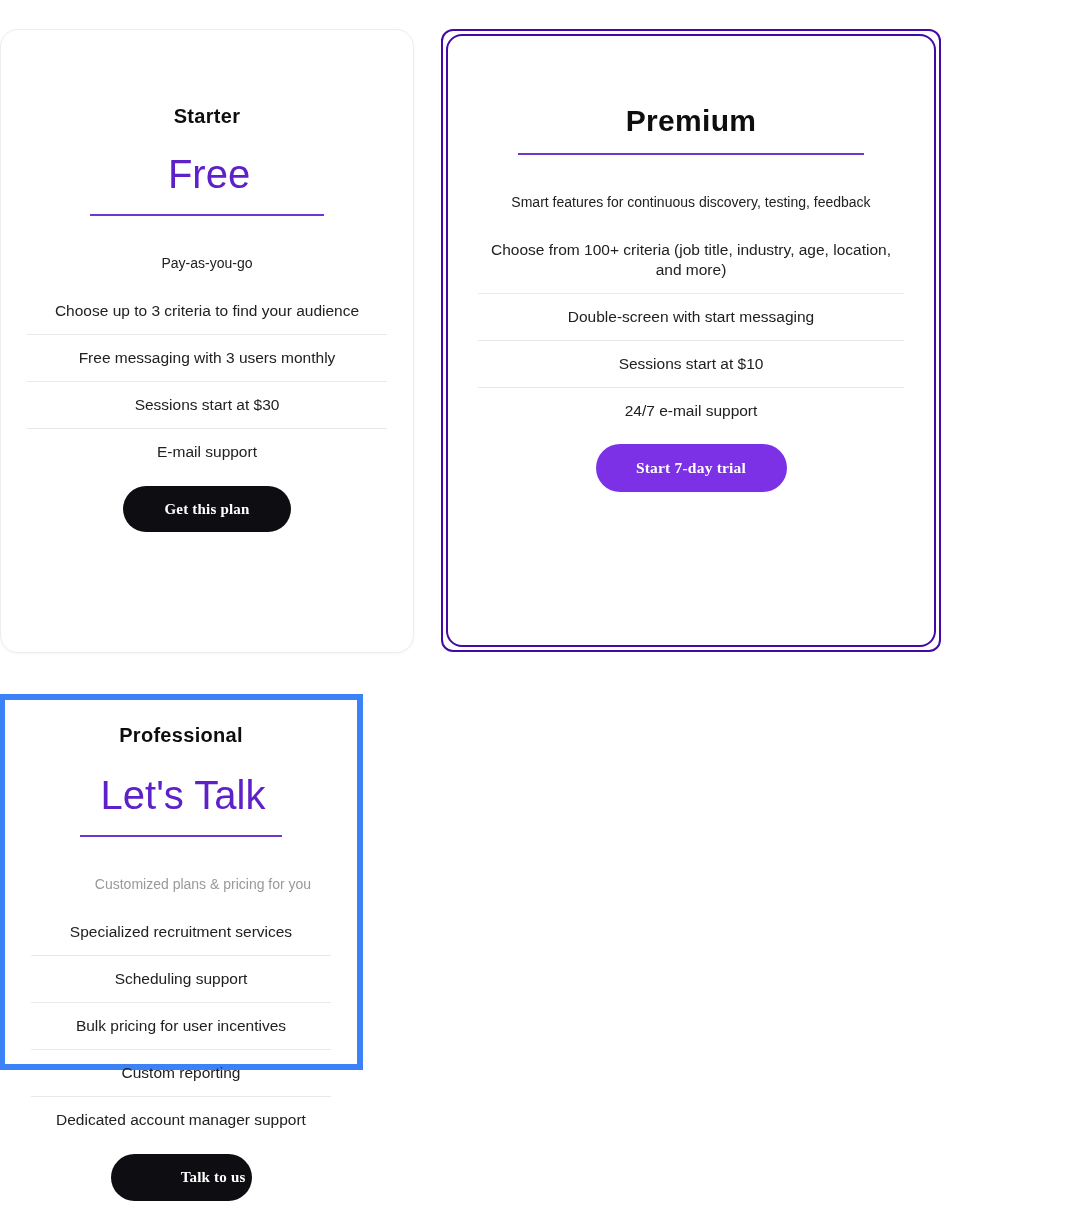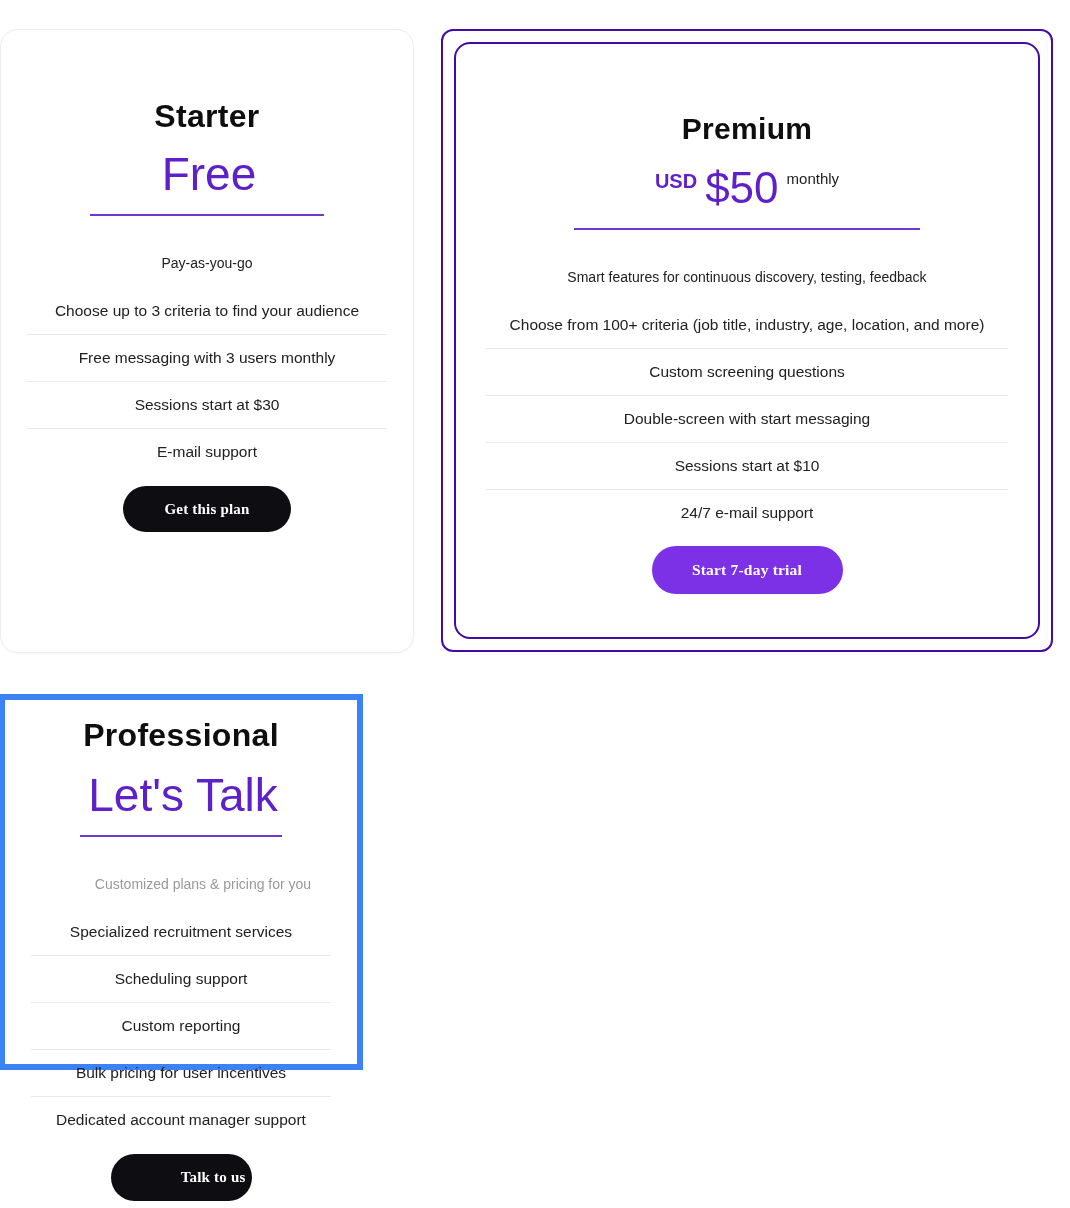--- a/index.html
+++ b/index.html
@@ -29,51 +29,51 @@
   }
   
   .card.starter{
     left:0;top:29px;width:414px;height:624px;
     border:1px solid var(--card-border);
     border-radius:18px;
     box-shadow:0 1px 3px rgba(0,0,0,0.04);
   }
   
   .card.premium-outer{
-    left:441px;top:29px;width:612px;height:623px;
+    left:441px;top:29px;width:500px;height:623px;
     border:2px solid var(--border-purple);
     border-radius:12px;
-    padding:11px;
+    padding:3px;
   }
   .premium-inner{
     width:100%;height:100%;
     border:2px solid var(--border-purple);
     border-radius:16px;
     text-align:center;
     overflow:hidden;
   }
   
   .card.professional{
     left:-1px;top:694px;width:364px;height:376px;
     border:6px solid #3b82f6;
     border-radius:0;
   }
   
   .plan-name{
-    font-size:32px;line-height:34px;font-weight:700;
+    font-size:20px;line-height:34px;font-weight:700;
     color:var(--heading);
     letter-spacing:0.3px;
     margin:0;
   }
   .starter .plan-name{padding-top:69px;}
   .premium-inner .plan-name{padding-top:67px;font-size:30px;line-height:36px;}
   .professional .plan-name{padding-top:18px;}
 
   .plan-price{
-    font-size:46px;line-height:48px;font-weight:500;
+    font-size:40px;line-height:48px;font-weight:500;
     color:var(--accent);
     margin:17px 0 0 4px;
   }
   .professional .plan-price{margin-top:19px;}
 
   .price-row{
     display:flex;justify-content:center;align-items:flex-start;
     height:52px;margin-top:15px;
   }
   .price-currency{
@@ -140,44 +140,38 @@
       <li>Free messaging with 3 users monthly</li>
       <li>Sessions start at $30</li>
       <li>E-mail support</li>
     </ul>
   <button class="cta-btn">Get this plan</button>
 </div>
 
 <div class="card premium-outer">
   <div class="premium-inner">
     <h2 class="plan-name">Premium</h2>
-    <div class="price-row">
-      <span class="price-currency">USD</span>
-      <span class="price-amount">$50</span>
-      <span class="price-period">monthly</span>
-    </div>
     <div class="title-underline"></div>
     <div class="plan-subtitle">Smart features for continuous discovery, testing, feedback</div>
     <ul class="features">
         <li>Choose from 100+ criteria (job title, industry, age, location, and more)</li>
-        <li>Custom screening questions</li>
         <li>Double-screen with start messaging</li>
         <li>Sessions start at $10</li>
         <li>24/7 e-mail support</li>
       </ul>
     <button class="cta-btn">Start 7-day trial</button>
   </div>
 </div>
 
 <div class="card professional">
   <h2 class="plan-name">Professional</h2>
   <div class="plan-price">Let's Talk</div>
   <div class="title-underline"></div>
   <div class="plan-subtitle">Customized plans &amp; pricing for you</div>
   <ul class="features">
       <li>Specialized recruitment services</li>
       <li>Scheduling support</li>
+      <li>Bulk pricing for user incentives</li>
       <li>Custom reporting</li>
-      <li>Bulk pricing for user incentives</li>
       <li>Dedicated account manager support</li>
     </ul>
   <button class="cta-btn">Talk to us</button>
 </div>
 
 </body></html>

